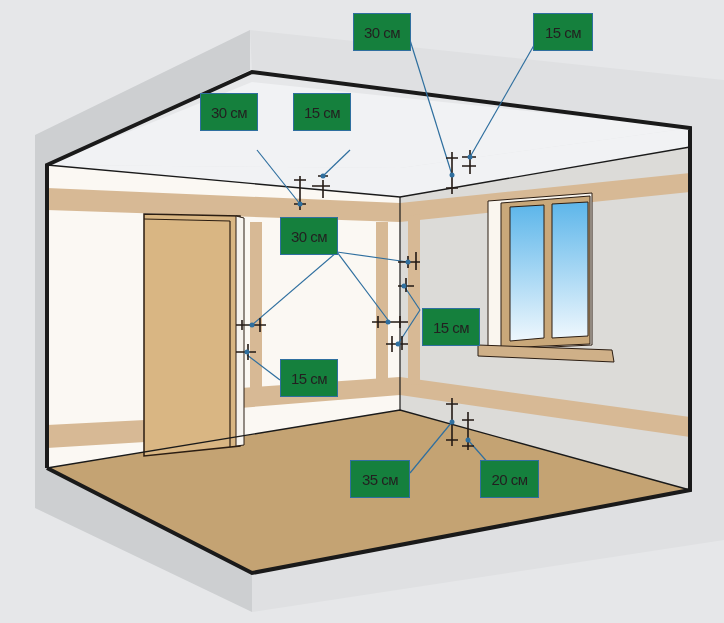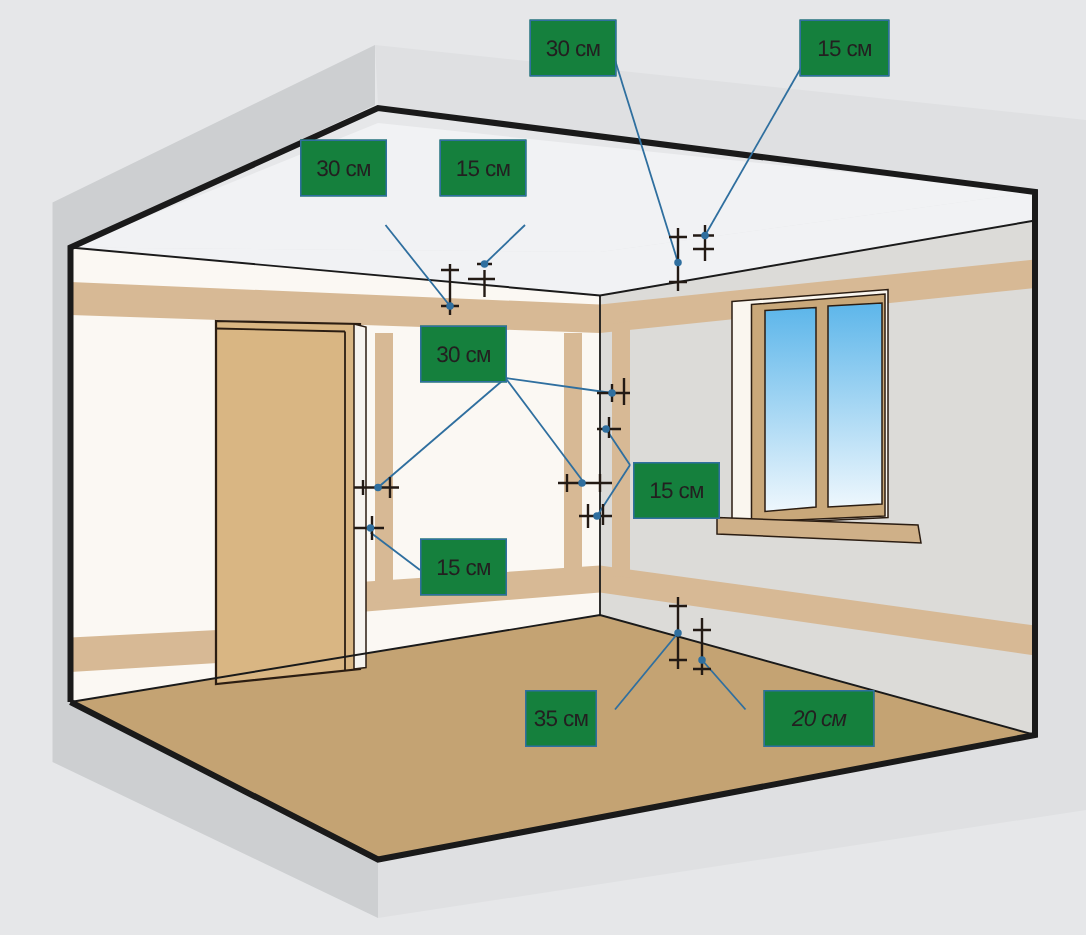--- a/index.html
+++ b/index.html
@@ -135,15 +135,15 @@
     </g>
   </svg>
 
   <div class="label" style="left:200px;top:93px;width:58px;">30 см</div>
   <div class="label" style="left:293px;top:93px;width:58px;">15 см</div>
   <div class="label" style="left:353px;top:13px;width:58px;">30 см</div>
   <div class="label" style="left:533px;top:13px;width:60px;">15 см</div>
   <div class="label" style="left:280px;top:217px;width:58px;">30 см</div>
   <div class="label" style="left:280px;top:359px;width:58px;">15 см</div>
   <div class="label" style="left:422px;top:308px;width:58px;">15 см</div>
-  <div class="label" style="left:350px;top:460px;width:48px;">35 см</div>
-  <div class="label" style="left:509px;top:460px;width:74px;font-style:italic;">20 см</div>
+  <div class="label" style="left:350px;top:460px;width:60px;">35 см</div>
+  <div class="label" style="left:480px;top:460px;width:59px;">20 см</div>
 </div>
 
 </body></html>

